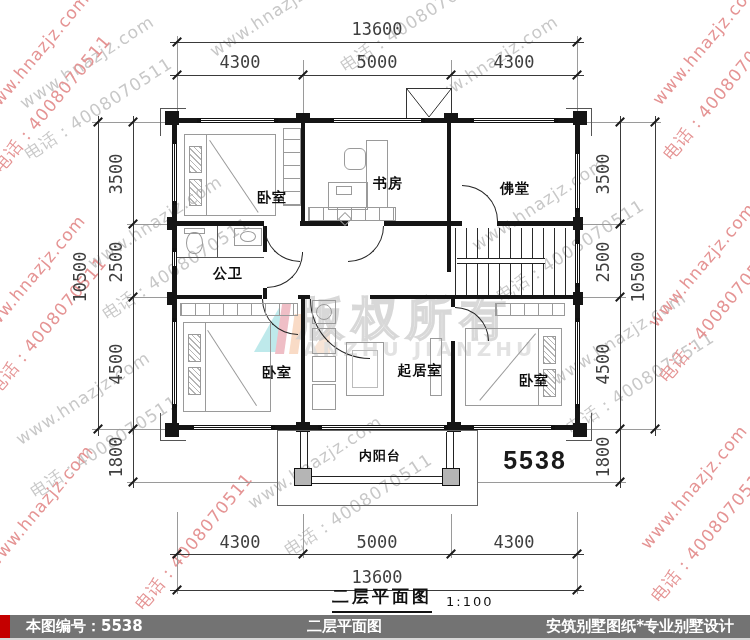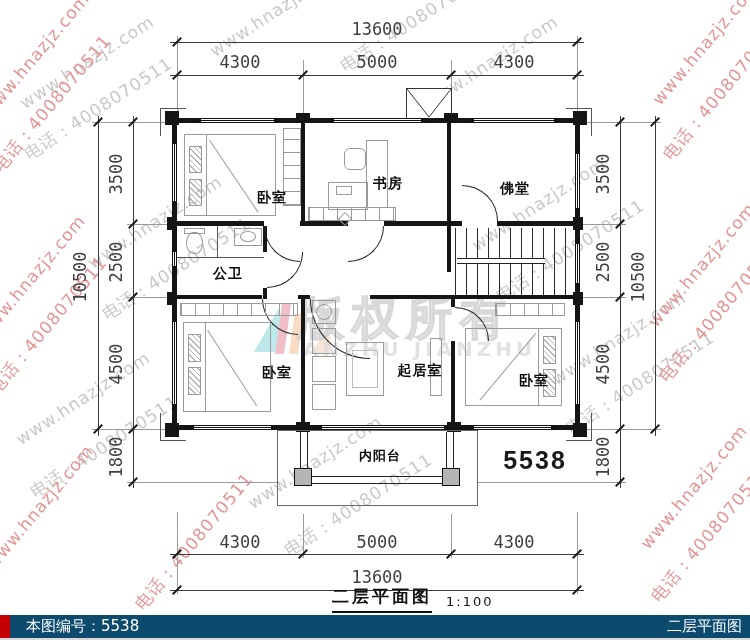--- a/index.html
+++ b/index.html
@@ -42,22 +42,22 @@
   
   .WM{font-size:17px;color:#c8c8c8;white-space:nowrap;transform:rotate(-33deg);transform-origin:0 0;z-index:1;letter-spacing:1px}
   .WMP{font-size:17px;color:#e59494;white-space:nowrap;transform:rotate(-50deg);transform-origin:0 0;z-index:1;letter-spacing:1px}
   .BR{font-size:46px;font-weight:bold;letter-spacing:8px;color:transparent;-webkit-text-stroke:1.5px #cfcfcf;opacity:.8;z-index:1;white-space:nowrap}
   .BRE{font-size:20px;font-weight:bold;letter-spacing:4px;color:#dedede;opacity:.85;z-index:1;white-space:nowrap}
   .L2{z-index:2}
   
   #title{z-index:3;display:flex;align-items:flex-end;gap:14px}
   #title .tname{font-size:17px;font-weight:bold;color:#111;letter-spacing:3px;border-bottom:2px solid #111;padding-bottom:3px}
   #title .tscale{font-size:13px;color:#111;padding-bottom:4px;letter-spacing:2px}
-  #footer{z-index:5;background:#0c4a6e;display:flex;align-items:center;justify-content:space-between;
-          padding:0 8px 0 26px;color:#fff;font-size:15px;font-weight:normal;white-space:nowrap}
+  #footer{z-index:5;background:#737373;display:flex;align-items:center;justify-content:space-between;
+          padding:0 16px 0 26px;color:#fff;font-size:15px;font-weight:bold;white-space:nowrap}
   #footer span{color:#fff}
   .NUM5538{font-family:Liberation Sans, sans-serif;font-size:25px;font-weight:bold;color:#1a1a1a;letter-spacing:2px;text-align:center}
 </style>
 </head>
 <body>
 
 <div class="A WM" style="left:16px;top:96px">www.hnazjz.com</div>
 <div class="A WM" style="left:20px;top:146px">电话：4008070511</div>
 <div class="A WM" style="left:206px;top:44px">www.hnazjz.com</div>
 <div class="A WM" style="left:336px;top:58px">电话：4008070511</div>
@@ -303,15 +303,16 @@
 <div class="A NUM5538 L2" style="left:502px;top:446px;width:66px">5538</div>
 
 <div id="title" class="A" style="left:332px;top:585px">
   <span class="tname">二层平面图</span>
   <span class="tscale">1:100</span>
 </div>
 
 <div id="footer" class="A" style="left:0;top:615px;width:750px;height:23px">
   <span>本图编号：5538</span>
   <span>二层平面图</span>
+  <span>安筑别墅图纸*专业别墅设计</span>
 </div>
 <div class="A" style="left:0;top:615px;width:10px;height:23px;background:#c40000;z-index:6"></div>
 <div class="A" style="left:0;top:638px;width:750px;height:2px;background:#d8d8d8;z-index:6"></div>
 
 </body></html>

